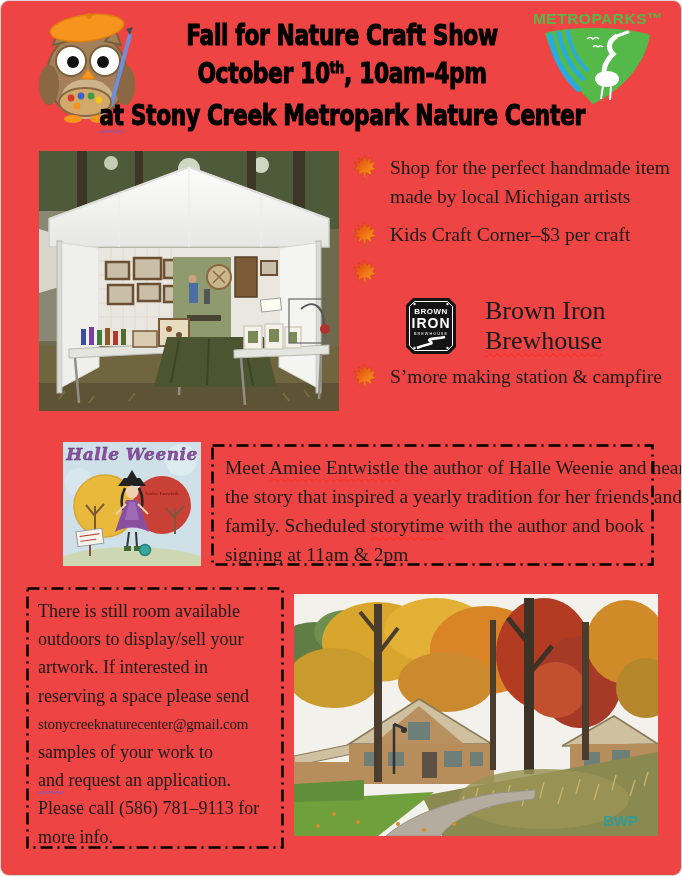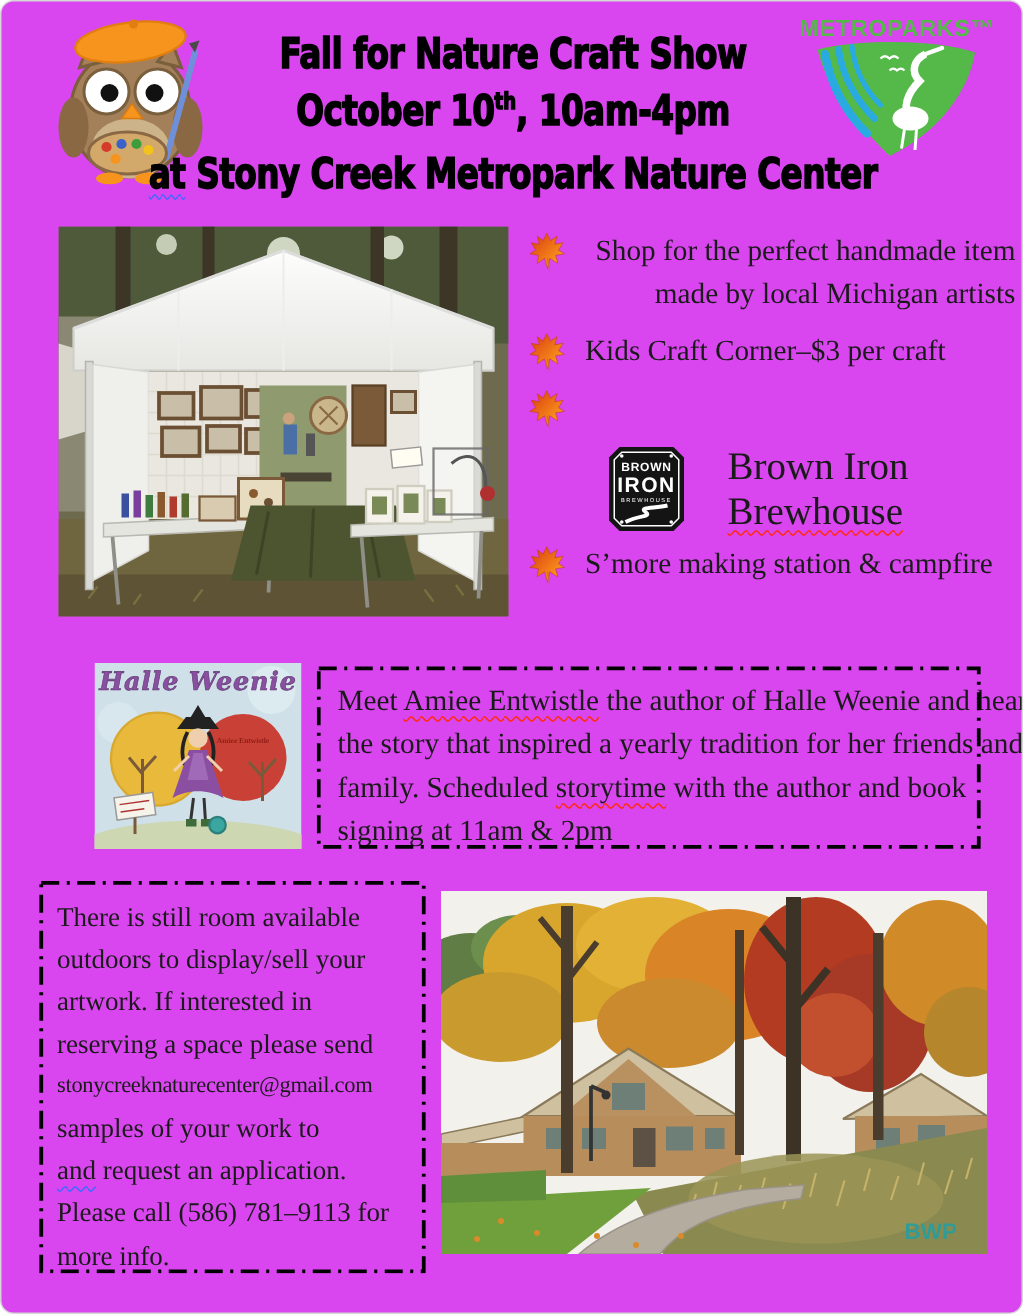--- a/index.html
+++ b/index.html
@@ -1,17 +1,17 @@
 <!DOCTYPE html>
 <html><head>
 <meta charset="utf-8">
 <style>
   html,body{margin:0;padding:0;background:#fff;}
   .page{
-    position:relative;width:682px;height:876px;background:#d946ef;
+    position:relative;width:682px;height:876px;background:#ef4444;
     border:1px solid #d6d6d6;border-radius:9px;box-sizing:border-box;
     overflow:hidden;font-family:"Liberation Serif",serif;color:#1a1a1a;
   }
   
   .title{
     position:absolute;left:0;width:682px;text-align:center;
     font-family:"DejaVu Sans",sans-serif;font-weight:bold;color:#000;
     -webkit-text-stroke:1.1px #000;letter-spacing:-.5px;white-space:nowrap;
   }
   .t1{top:18px;font-size:28px;transform:scaleX(.78);}
@@ -25,21 +25,21 @@
   
   .owl-art{position:absolute;left:28px;top:10px;width:118px;height:112px;}
   .mp-logo{position:absolute;left:528px;top:8px;width:138px;height:100px;}
   .tent-photo{position:absolute;left:38px;top:150px;width:300px;height:260px;}
   .autumn-photo{position:absolute;left:293px;top:593px;width:364px;height:242px;border-radius:15px;}
   .halle-cover{position:absolute;left:62px;top:441px;width:138px;height:124px;}
   
   .bullets{position:absolute;left:350px;top:152px;width:326px;}
   .bullet{display:flex;gap:12px;margin-bottom:9px;font-size:19.5px;line-height:29px;}
   .leaf{width:27px;height:27px;flex:0 0 auto;margin-top:2px;}
-  .bullet-text{display:block;text-align:right;}
+  .bullet-text{display:block;}
   .brewrow{display:flex;align-items:center;gap:28px;margin:2px 0 6px 54px;}
   .brew-badge{width:52px;height:58px;flex:0 0 auto;}
   .brew-label{font-size:26px;}
   
   .dashbox{position:absolute;box-sizing:border-box;}
   .dashbox .frame{position:absolute;left:0;top:0;}
   .halle-box{left:210px;top:443px;width:443px;height:122px;
     padding:9px 14px 0 14px;font-size:19.5px;line-height:29px;}
   .vendor-box{left:25px;top:586px;width:258px;height:262px;
     padding:10px 10px 0 12px;font-size:18px;line-height:28.2px;}

